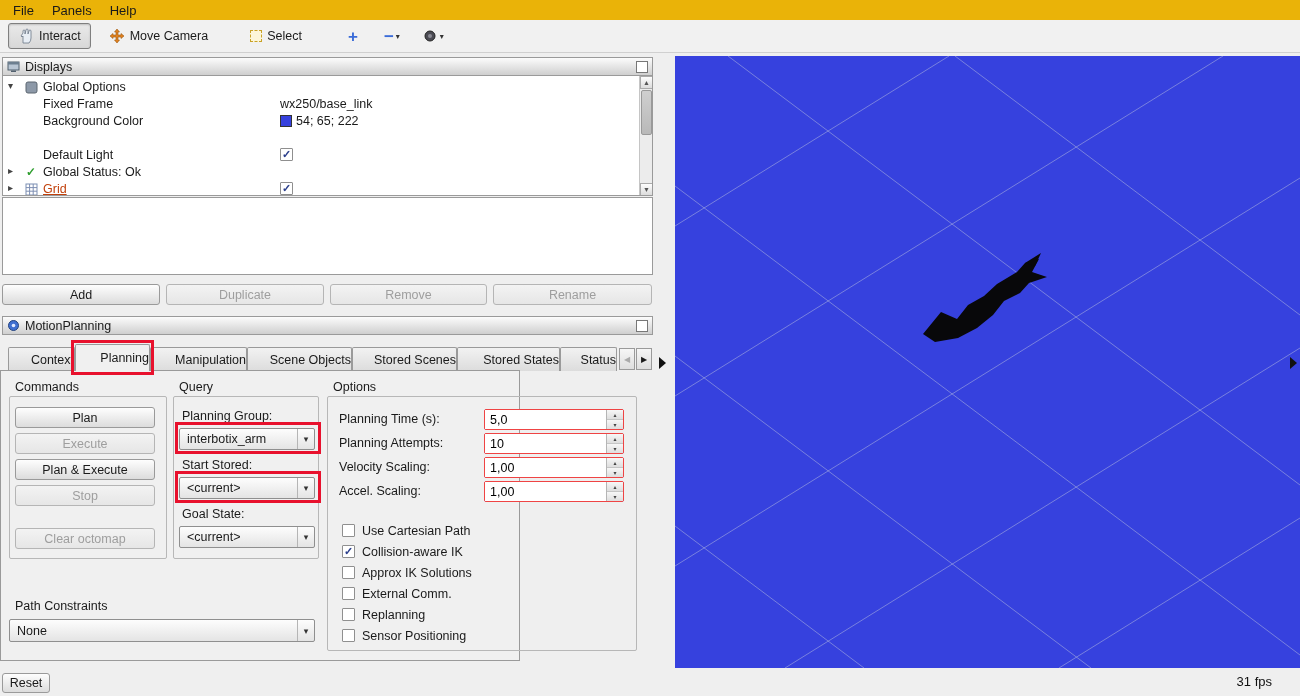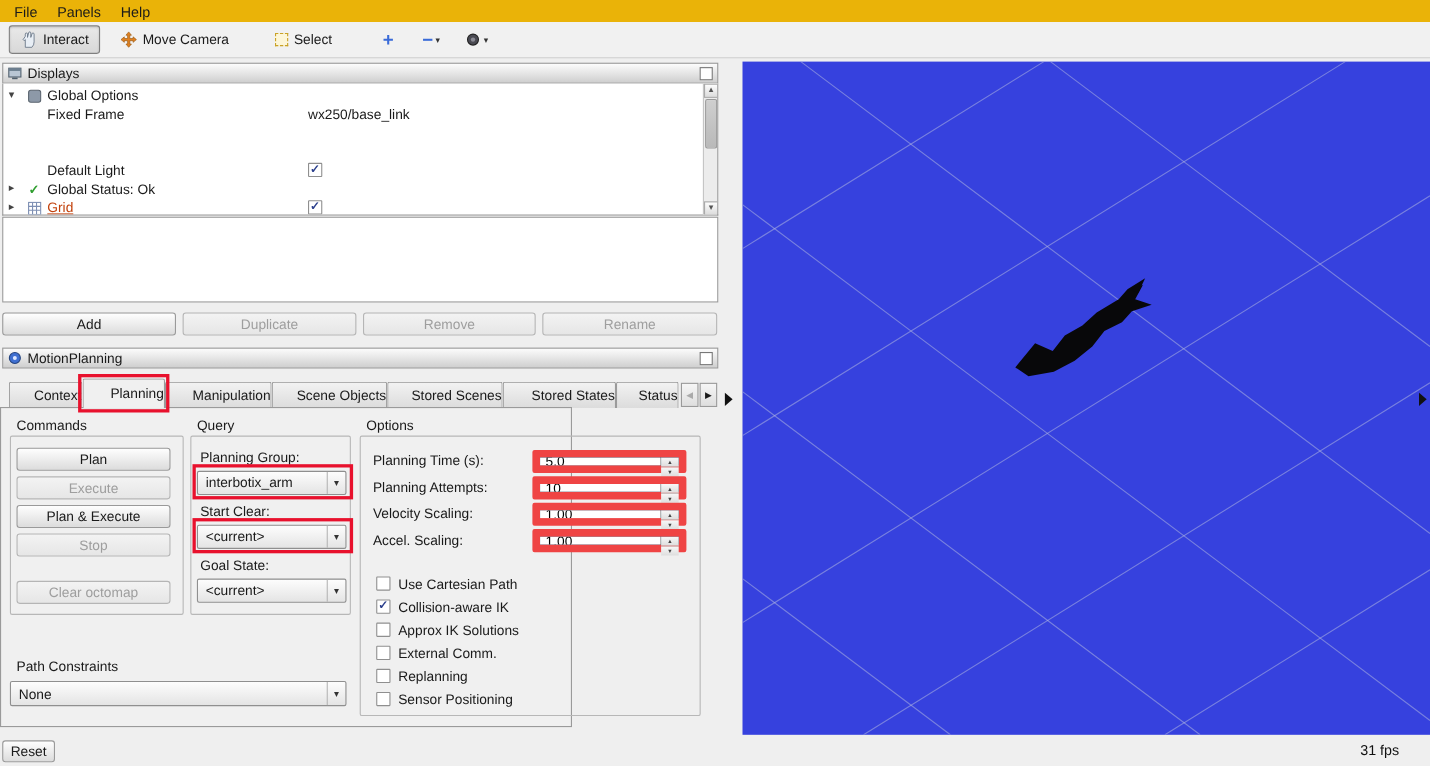--- a/index.html
+++ b/index.html
@@ -47,21 +47,21 @@
 .tabscroll.disabled{color:#aaa}
 
 .pane{position:absolute;background:#f0f0f0;border:1px solid #9a9a9a}
 .gtitle{position:absolute;font-size:12.5px;color:#1a1a1a;white-space:nowrap}
 .gbox{position:absolute;border:1px solid #b7b7b7;border-radius:2px}
 
 .combo{position:absolute;height:22px;background:linear-gradient(#fdfdfd,#e4e4e4);border:1px solid #8f8f8f;border-radius:2px;display:flex;align-items:center}
 .combo-text{padding-left:7px;flex:1;white-space:nowrap;overflow:hidden}
 .combo-arrow{width:17px;align-self:stretch;display:flex;align-items:center;justify-content:center;border-left:1px solid #b5b5b5;font-size:9px;color:#333}
 
-.spin{position:absolute;height:21px;display:flex;border:7px solid #ef4444;border-radius:2px;background:#0c4a6e}
+.spin{position:absolute;height:21px;display:flex;border:1px solid #ef4444;border-radius:2px;background:#1d4ed8}
 .spin-val{flex:1;border:none;outline:none;padding:0 5px;font-family:"Liberation Sans",sans-serif;font-size:12.5px;background:#fff;min-width:0}
 .spin-btns{width:17px;display:flex;flex-direction:column;border-left:1px solid #b5b5b5}
 .sb{flex:1;display:flex;align-items:center;justify-content:center;font-size:6px;color:#444;background:linear-gradient(#f7f7f7,#dedede)}
 .sb.up{border-bottom:1px solid #c5c5c5}
 
 .cb{position:absolute;width:13px;height:13px;border:1px solid #8f8f8f;border-radius:1px;background:#fff;display:flex;align-items:center;justify-content:center}
 .cb .cbg{visibility:hidden;font-size:11px;font-weight:bold;color:#2b3f8c;line-height:1;margin-top:-1px}
 .cb.checked .cbg{visibility:visible}
 .cb-label{position:absolute;white-space:nowrap}
 
@@ -131,20 +131,27 @@
     <span class="exp">▾</span>
     <svg class="ticon" width="13" height="13" viewBox="0 0 13 13">
       <rect x="1" y="1" width="11" height="11" rx="2" fill="#8d99a8" stroke="#5c6670"></rect>
     </svg>
     <span class="tlabel">Global Options</span>
   </div>
   <div class="trow" style="top:20px">
     <span class="tlabel">Fixed Frame</span>
     <span class="tvalue">wx250/base_link</span>
   </div>
+  <div class="trow" style="top:37px">
+    <span class="tlabel">Background Color</span>
+    <span class="tvalue">
+      <span class="swatch"></span>
+      <span>54; 65; 222</span>
+    </span>
+  </div>
   <div class="trow" style="top:71px">
     <span class="tlabel">Default Light</span>
     <span class="cb checked" style="left:277px;top:1px">
         <span class="cbg">✓</span>
       </span>
   </div>
   <div class="trow" style="top:88px">
     <span class="exp">▸</span>
     <span class="green-check" style="position:absolute;left:23px;top:1px">✓</span>
     <span class="tlabel">Global Status: Ok</span>
@@ -224,21 +231,21 @@
   <div class="btn disabled" style="left:14px;top:114px;width:140px;height:21px">Stop</div>
   <div class="btn disabled" style="left:14px;top:157px;width:140px;height:21px">Clear octomap</div>
 
   <span class="gtitle" style="left:178px;top:9px">Query</span>
   <div class="gbox" style="left:172px;top:25px;width:146px;height:163px"></div>
   <span class="plabel" style="left:181px;top:38px">Planning Group:</span>
   <div class="combo" style="left:178px;top:57px;width:136px">
     <span class="combo-text">interbotix_arm</span>
     <span class="combo-arrow">▾</span>
   </div>
-  <span class="plabel" style="left:181px;top:87px">Start Clear:</span>
+  <span class="plabel" style="left:181px;top:87px">Start Stored:</span>
   <div class="combo" style="left:178px;top:106px;width:136px">
     <span class="combo-text">&lt;current&gt;</span>
     <span class="combo-arrow">▾</span>
   </div>
   <span class="plabel" style="left:181px;top:136px">Goal State:</span>
   <div class="combo" style="left:178px;top:155px;width:136px">
     <span class="combo-text">&lt;current&gt;</span>
     <span class="combo-arrow">▾</span>
   </div>
 

